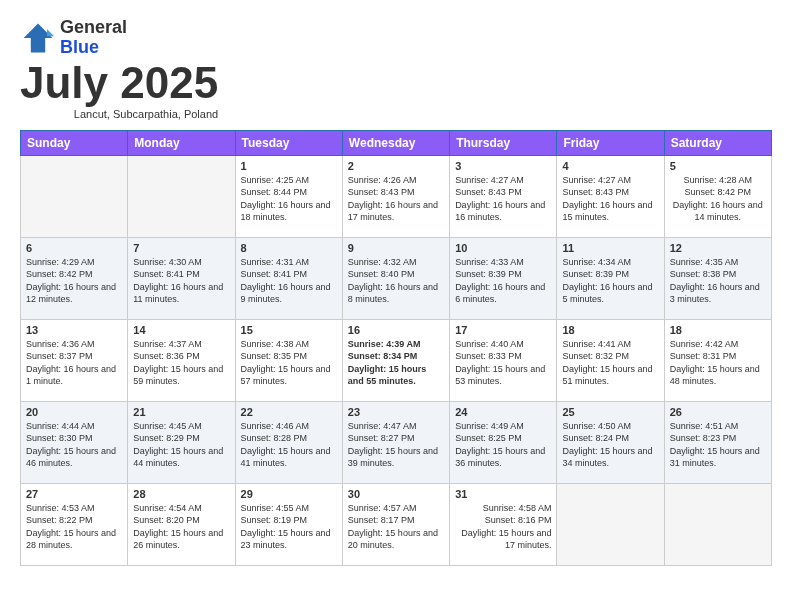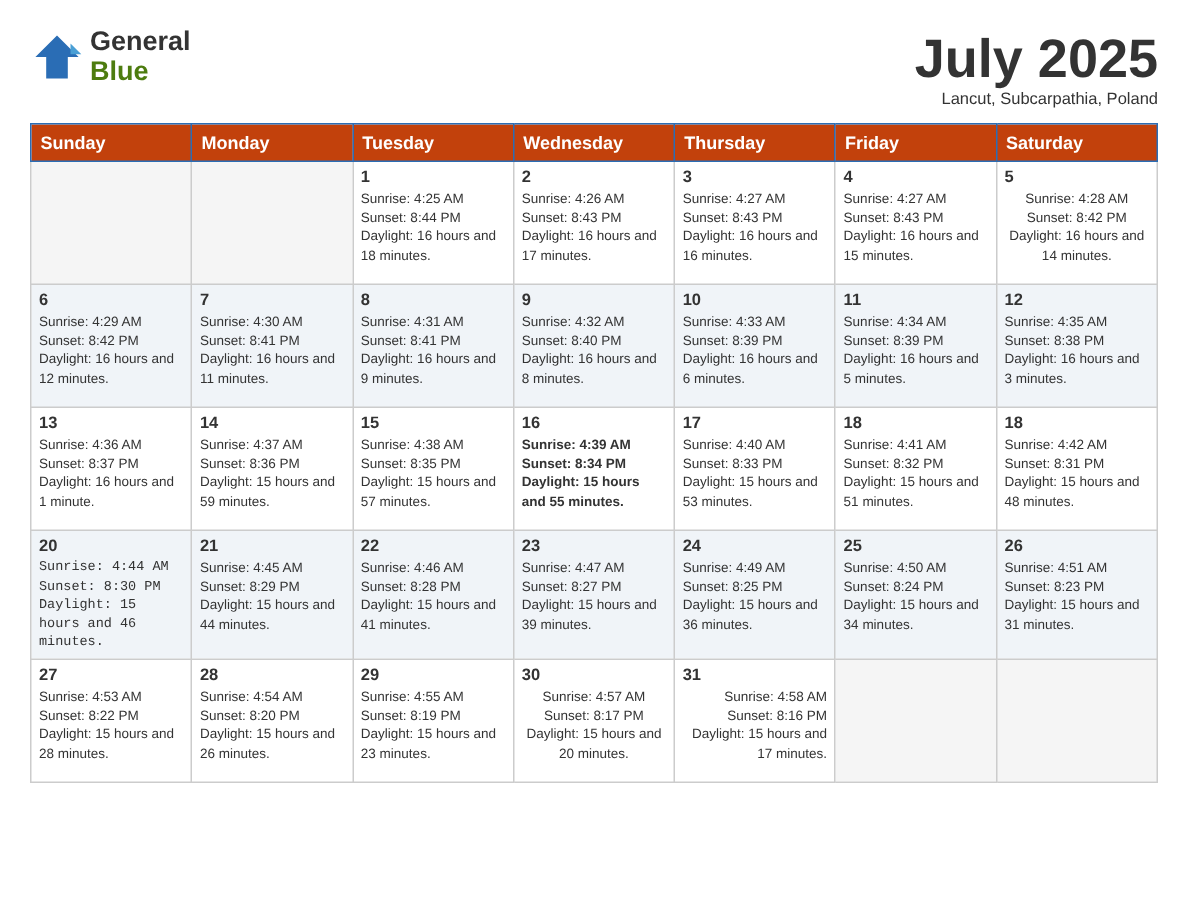--- a/index.html
+++ b/index.html
@@ -12,64 +12,65 @@
     }
     .page {
       width: 792px;
       padding: 18px 20px 10px 20px;
     }
     .header {
       display: flex;
       justify-content: space-between;
       align-items: flex-start;
       margin-bottom: 10px;
+      flex-direction: column;
     }
     .logo {
       display: flex;
       align-items: center;
     }
     .logo-text {
       display: flex;
       flex-direction: column;
       line-height: 1.1;
     }
     .logo-general {
       font-size: 18px;
       font-weight: bold;
       color: #333;
     }
     .logo-blue {
       font-size: 18px;
       font-weight: bold;
-      color: #4d7c0f;
+      color: #1d4ed8;
     }
     .logo-icon {
       width: 36px;
       height: 36px;
       margin-right: 4px;
     }
     .title-block {
       text-align: right;
     }
     .main-title {
-      font-size: 36px;
+      font-size: 44px;
       font-weight: bold;
       color: #333;
     }
     .subtitle {
       font-size: 11px;
       color: #333;
     }
     .calendar {
       width: 100%;
       border-collapse: collapse;
       font-size: 10px;
     }
     .calendar th {
-      background-color: #c2410c;
+      background-color: #8b5cf6;
       color: #fff;
       text-align: left;
       padding: 5px 6px;
       font-size: 12px;
       font-weight: bold;
       border: 1px solid #2a6db5;
       margin-left: 12px;
     }
     .calendar td {
       border: 1px solid #ccc;
@@ -250,21 +251,21 @@
           <td>
             <span class="day-num">18</span>
             <div class="day-detail" style="white-space: pre-line;">Sunrise: 4:42 AM
 Sunset: 8:31 PM
 Daylight: 15 hours and 48 minutes.</div>
           </td>
         </tr>
         <tr class="row-alt">
           <td>
             <span class="day-num">20</span>
-            <div class="day-detail" style="white-space: pre-line; font-family: Liberation Mono, monospace;">Sunrise: 4:44 AM
+            <div class="day-detail" style="white-space: pre-line;">Sunrise: 4:44 AM
 Sunset: 8:30 PM
 Daylight: 15 hours and 46 minutes.</div>
           </td>
           <td>
             <span class="day-num">21</span>
             <div class="day-detail" style="white-space: pre-line;">Sunrise: 4:45 AM
 Sunset: 8:29 PM
 Daylight: 15 hours and 44 minutes.</div>
           </td>
           <td>
@@ -312,21 +313,21 @@
 Daylight: 15 hours and 26 minutes.</div>
           </td>
           <td>
             <span class="day-num">29</span>
             <div class="day-detail" style="white-space: pre-line;">Sunrise: 4:55 AM
 Sunset: 8:19 PM
 Daylight: 15 hours and 23 minutes.</div>
           </td>
           <td>
             <span class="day-num">30</span>
-            <div class="day-detail" style="white-space: pre-line; text-align: center;">Sunrise: 4:57 AM
+            <div class="day-detail" style="white-space: pre-line;">Sunrise: 4:57 AM
 Sunset: 8:17 PM
 Daylight: 15 hours and 20 minutes.</div>
           </td>
           <td>
             <span class="day-num">31</span>
             <div class="day-detail" style="white-space: pre-line; text-align: right;">Sunrise: 4:58 AM
 Sunset: 8:16 PM
 Daylight: 15 hours and 17 minutes.</div>
           </td>
           <td class="empty"></td>

